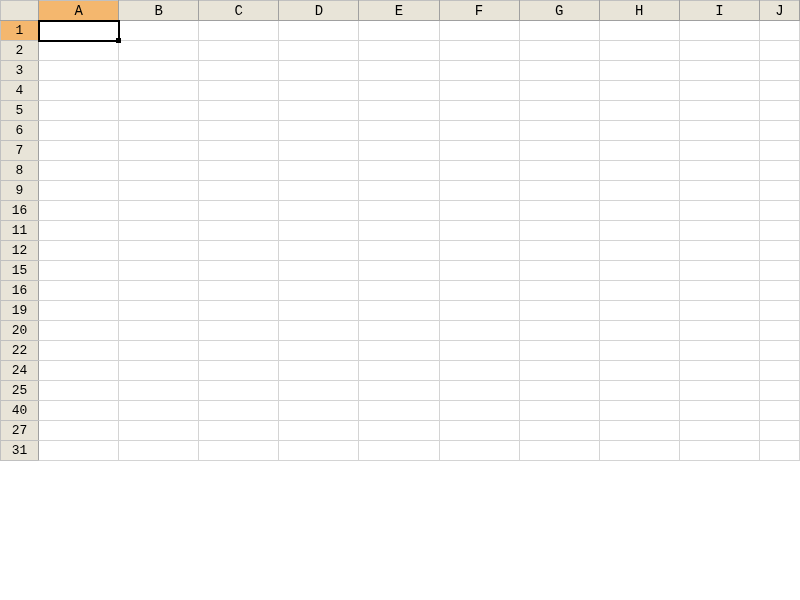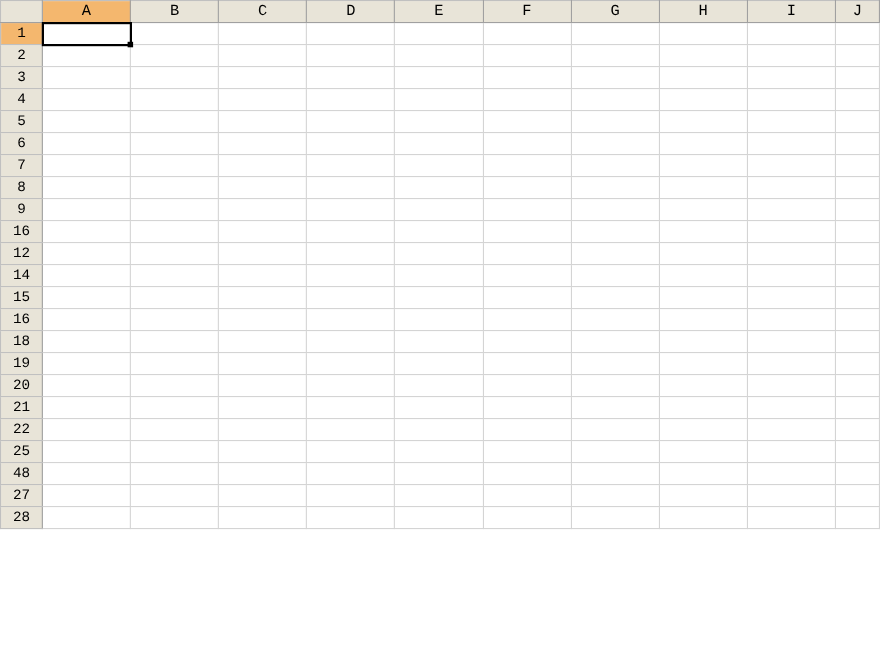--- a/index.html
+++ b/index.html
@@ -228,46 +228,46 @@
       <div class="cell"></div>
       <div class="cell"></div>
       <div class="cell"></div>
       <div class="cell"></div>
       <div class="cell"></div>
       <div class="cell"></div>
       <div class="cell"></div>
       <div class="cell last"></div>
   </div>
   <div class="row">
+    <div class="row-header">11</div>
+    <div class="cell"></div>
+      <div class="cell"></div>
+      <div class="cell"></div>
+      <div class="cell"></div>
+      <div class="cell"></div>
+      <div class="cell"></div>
+      <div class="cell"></div>
+      <div class="cell"></div>
+      <div class="cell"></div>
+      <div class="cell last"></div>
+  </div>
+  <div class="row">
     <div class="row-header">12</div>
     <div class="cell"></div>
       <div class="cell"></div>
       <div class="cell"></div>
       <div class="cell"></div>
       <div class="cell"></div>
       <div class="cell"></div>
       <div class="cell"></div>
       <div class="cell"></div>
       <div class="cell"></div>
       <div class="cell last"></div>
   </div>
   <div class="row">
-    <div class="row-header">14</div>
-    <div class="cell"></div>
-      <div class="cell"></div>
-      <div class="cell"></div>
-      <div class="cell"></div>
-      <div class="cell"></div>
-      <div class="cell"></div>
-      <div class="cell"></div>
-      <div class="cell"></div>
-      <div class="cell"></div>
-      <div class="cell last"></div>
-  </div>
-  <div class="row">
     <div class="row-header">15</div>
     <div class="cell"></div>
       <div class="cell"></div>
       <div class="cell"></div>
       <div class="cell"></div>
       <div class="cell"></div>
       <div class="cell"></div>
       <div class="cell"></div>
       <div class="cell"></div>
       <div class="cell"></div>
@@ -280,33 +280,20 @@
       <div class="cell"></div>
       <div class="cell"></div>
       <div class="cell"></div>
       <div class="cell"></div>
       <div class="cell"></div>
       <div class="cell"></div>
       <div class="cell"></div>
       <div class="cell last"></div>
   </div>
   <div class="row">
-    <div class="row-header">18</div>
-    <div class="cell"></div>
-      <div class="cell"></div>
-      <div class="cell"></div>
-      <div class="cell"></div>
-      <div class="cell"></div>
-      <div class="cell"></div>
-      <div class="cell"></div>
-      <div class="cell"></div>
-      <div class="cell"></div>
-      <div class="cell last"></div>
-  </div>
-  <div class="row">
     <div class="row-header">19</div>
     <div class="cell"></div>
       <div class="cell"></div>
       <div class="cell"></div>
       <div class="cell"></div>
       <div class="cell"></div>
       <div class="cell"></div>
       <div class="cell"></div>
       <div class="cell"></div>
       <div class="cell"></div>
@@ -319,60 +306,60 @@
       <div class="cell"></div>
       <div class="cell"></div>
       <div class="cell"></div>
       <div class="cell"></div>
       <div class="cell"></div>
       <div class="cell"></div>
       <div class="cell"></div>
       <div class="cell last"></div>
   </div>
   <div class="row">
-    <div class="row-header">21</div>
-    <div class="cell"></div>
-      <div class="cell"></div>
-      <div class="cell"></div>
-      <div class="cell"></div>
-      <div class="cell"></div>
-      <div class="cell"></div>
-      <div class="cell"></div>
-      <div class="cell"></div>
-      <div class="cell"></div>
-      <div class="cell last"></div>
-  </div>
-  <div class="row">
     <div class="row-header">22</div>
     <div class="cell"></div>
       <div class="cell"></div>
       <div class="cell"></div>
       <div class="cell"></div>
       <div class="cell"></div>
       <div class="cell"></div>
       <div class="cell"></div>
       <div class="cell"></div>
       <div class="cell"></div>
       <div class="cell last"></div>
   </div>
   <div class="row">
+    <div class="row-header">24</div>
+    <div class="cell"></div>
+      <div class="cell"></div>
+      <div class="cell"></div>
+      <div class="cell"></div>
+      <div class="cell"></div>
+      <div class="cell"></div>
+      <div class="cell"></div>
+      <div class="cell"></div>
+      <div class="cell"></div>
+      <div class="cell last"></div>
+  </div>
+  <div class="row">
     <div class="row-header">25</div>
     <div class="cell"></div>
       <div class="cell"></div>
       <div class="cell"></div>
       <div class="cell"></div>
       <div class="cell"></div>
       <div class="cell"></div>
       <div class="cell"></div>
       <div class="cell"></div>
       <div class="cell"></div>
       <div class="cell last"></div>
   </div>
   <div class="row">
-    <div class="row-header">48</div>
+    <div class="row-header">40</div>
     <div class="cell"></div>
       <div class="cell"></div>
       <div class="cell"></div>
       <div class="cell"></div>
       <div class="cell"></div>
       <div class="cell"></div>
       <div class="cell"></div>
       <div class="cell"></div>
       <div class="cell"></div>
       <div class="cell last"></div>
@@ -384,21 +371,21 @@
       <div class="cell"></div>
       <div class="cell"></div>
       <div class="cell"></div>
       <div class="cell"></div>
       <div class="cell"></div>
       <div class="cell"></div>
       <div class="cell"></div>
       <div class="cell last"></div>
   </div>
   <div class="row">
-    <div class="row-header">28</div>
+    <div class="row-header">31</div>
     <div class="cell"></div>
       <div class="cell"></div>
       <div class="cell"></div>
       <div class="cell"></div>
       <div class="cell"></div>
       <div class="cell"></div>
       <div class="cell"></div>
       <div class="cell"></div>
       <div class="cell"></div>
       <div class="cell last"></div>

